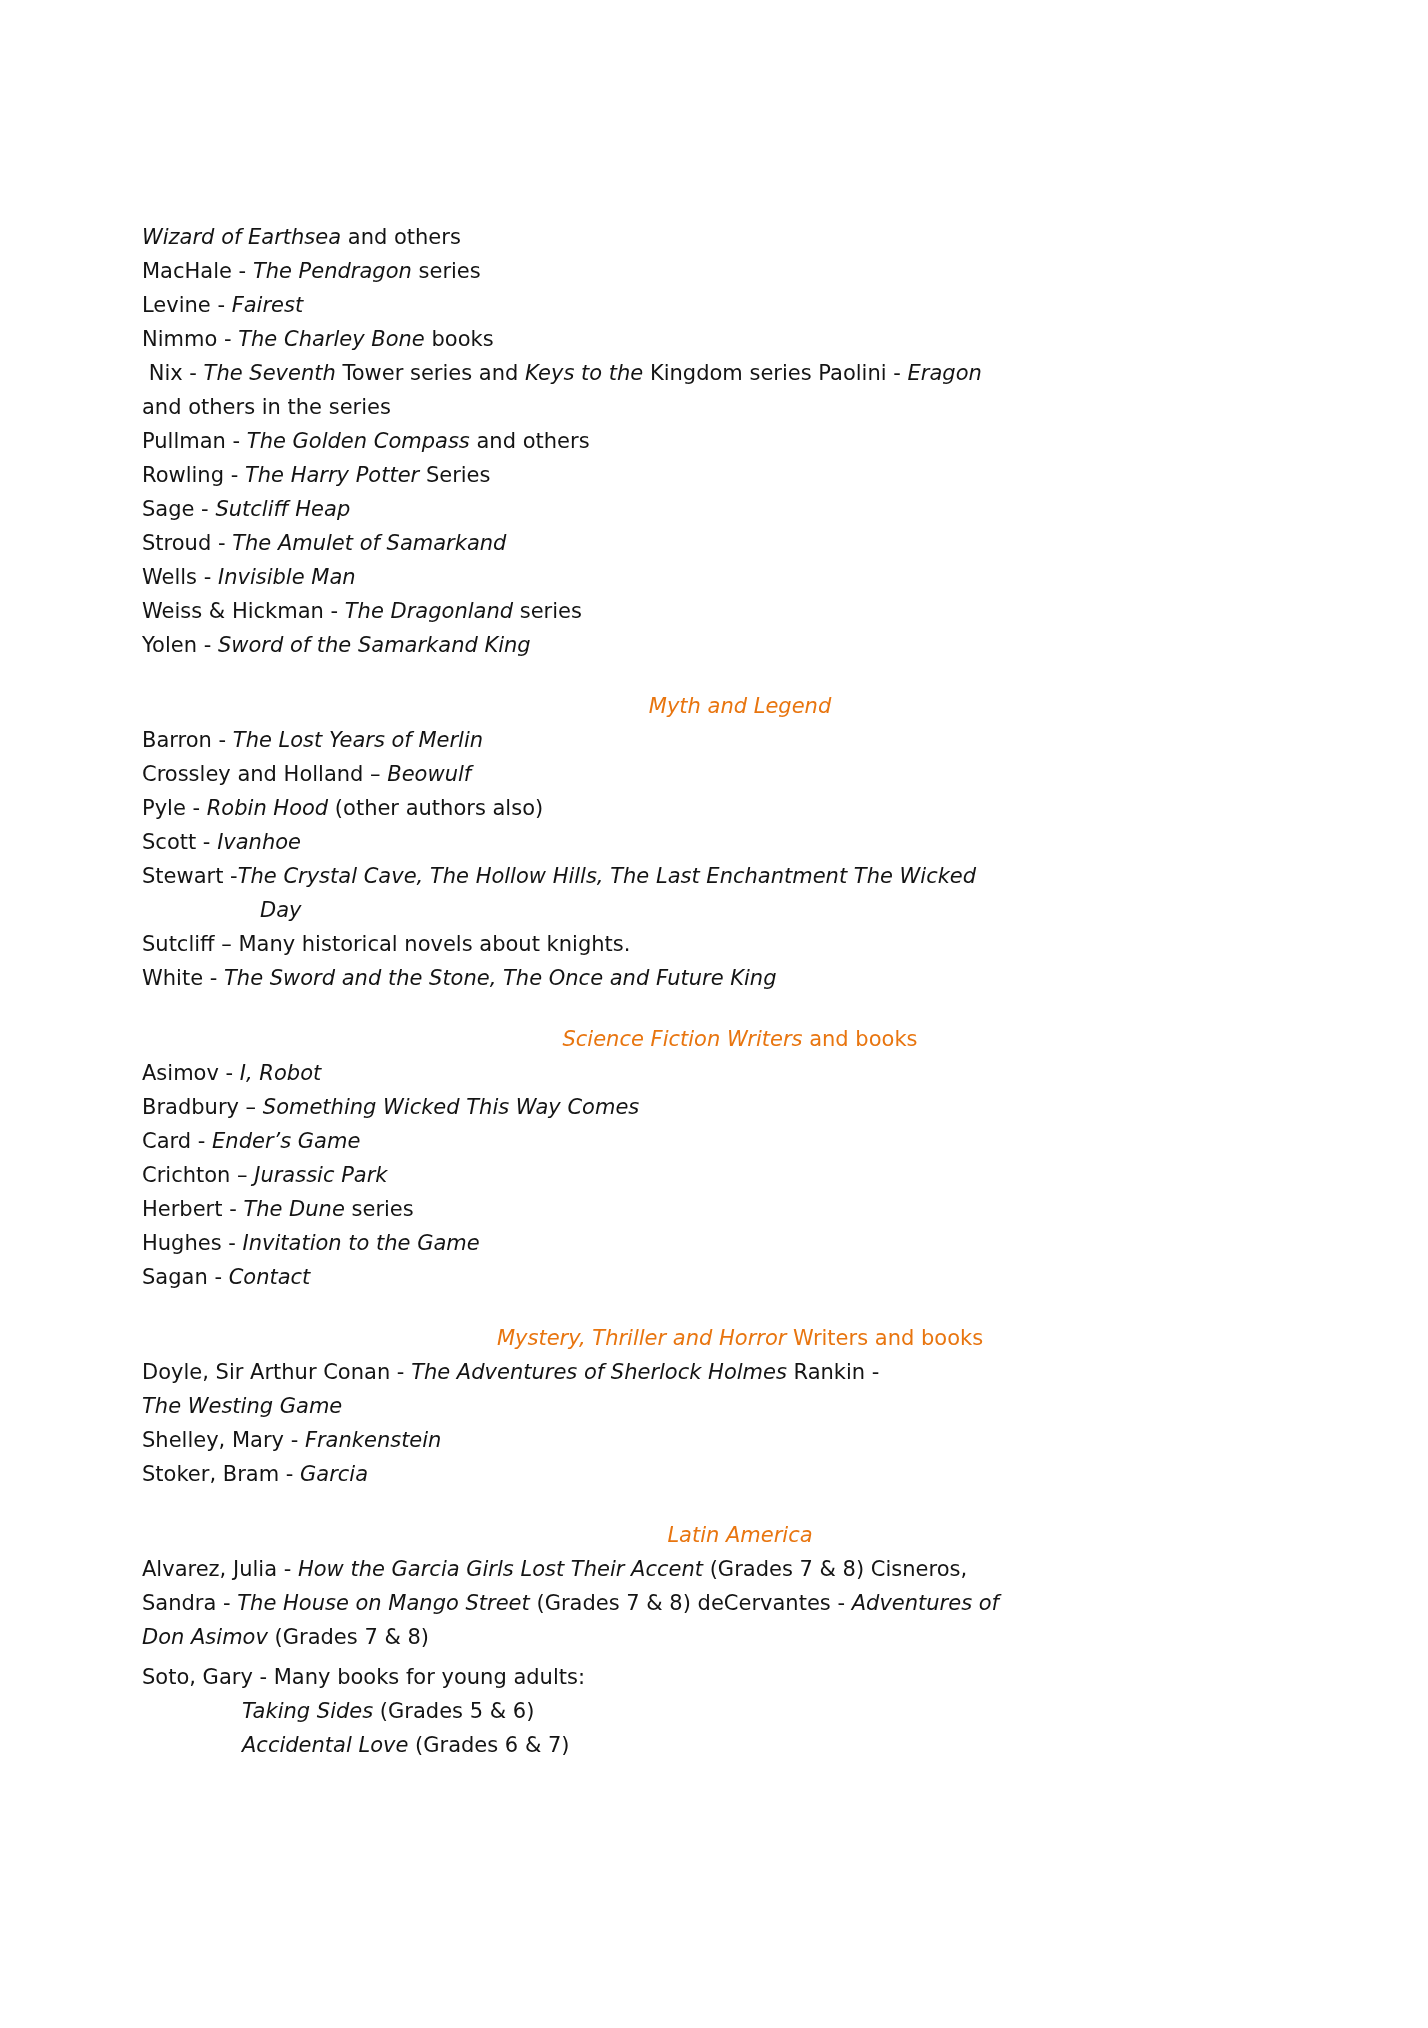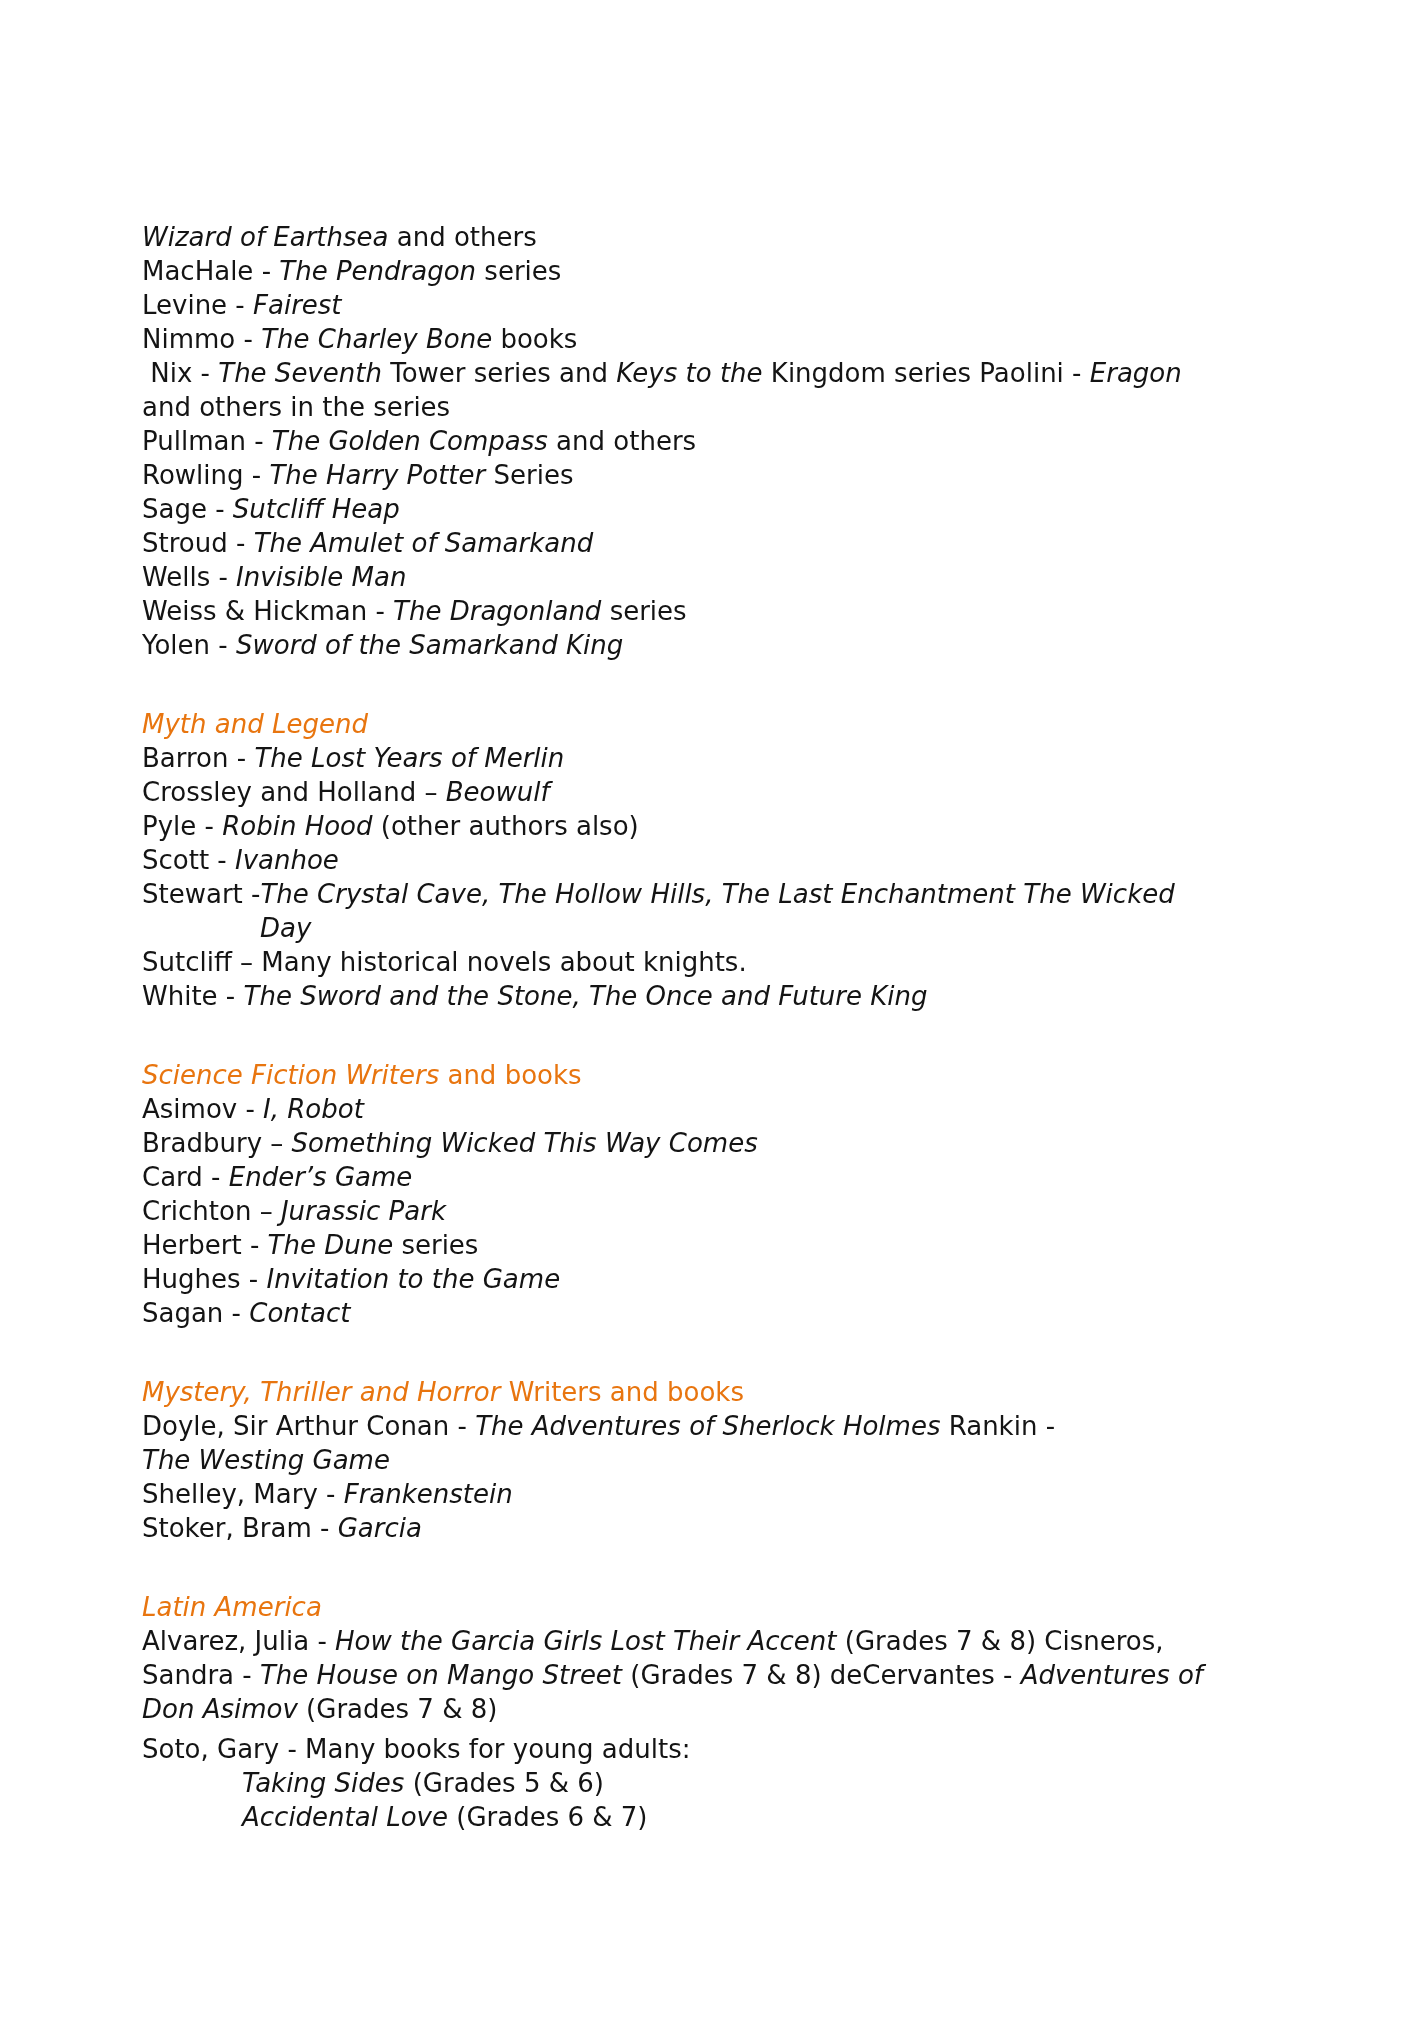--- a/index.html
+++ b/index.html
@@ -4,32 +4,33 @@
 <style>
   html, body { margin: 0; padding: 0; background: #ffffff; }
   .page {
     position: relative;
     width: 1428px;
     height: 2028px;
     background: #ffffff;
     box-sizing: border-box;
     padding: 220px 90px 0 142px;
     font-family: "DejaVu Sans", "Liberation Sans", sans-serif;
-    font-size: 26px;
+    font-size: 21px;
     line-height: 34px;
     color: #141414;
     overflow: hidden;
   }
   .line {
     white-space: pre-wrap;
   }
   .line .it { font-style: italic; }
   .section-header {
     color: var(--accent, #E8750F);
-    margin-top: 45px;
+    margin-top: 27px;
+    text-align: center;
   }
 </style>
 </head>
 <body>
 
 <div class="page" style="background: rgb(255, 255, 255); color: rgb(20, 20, 20);">
     <div>
       <div class="line"><span class="seg it">Wizard of Earthsea</span><span class="seg"> and others</span></div>
       <div class="line"><span class="seg">MacHale - </span><span class="seg it">The Pendragon</span><span class="seg"> series</span></div>
       <div class="line"><span class="seg">Levine - </span><span class="seg it">Fairest</span></div>

